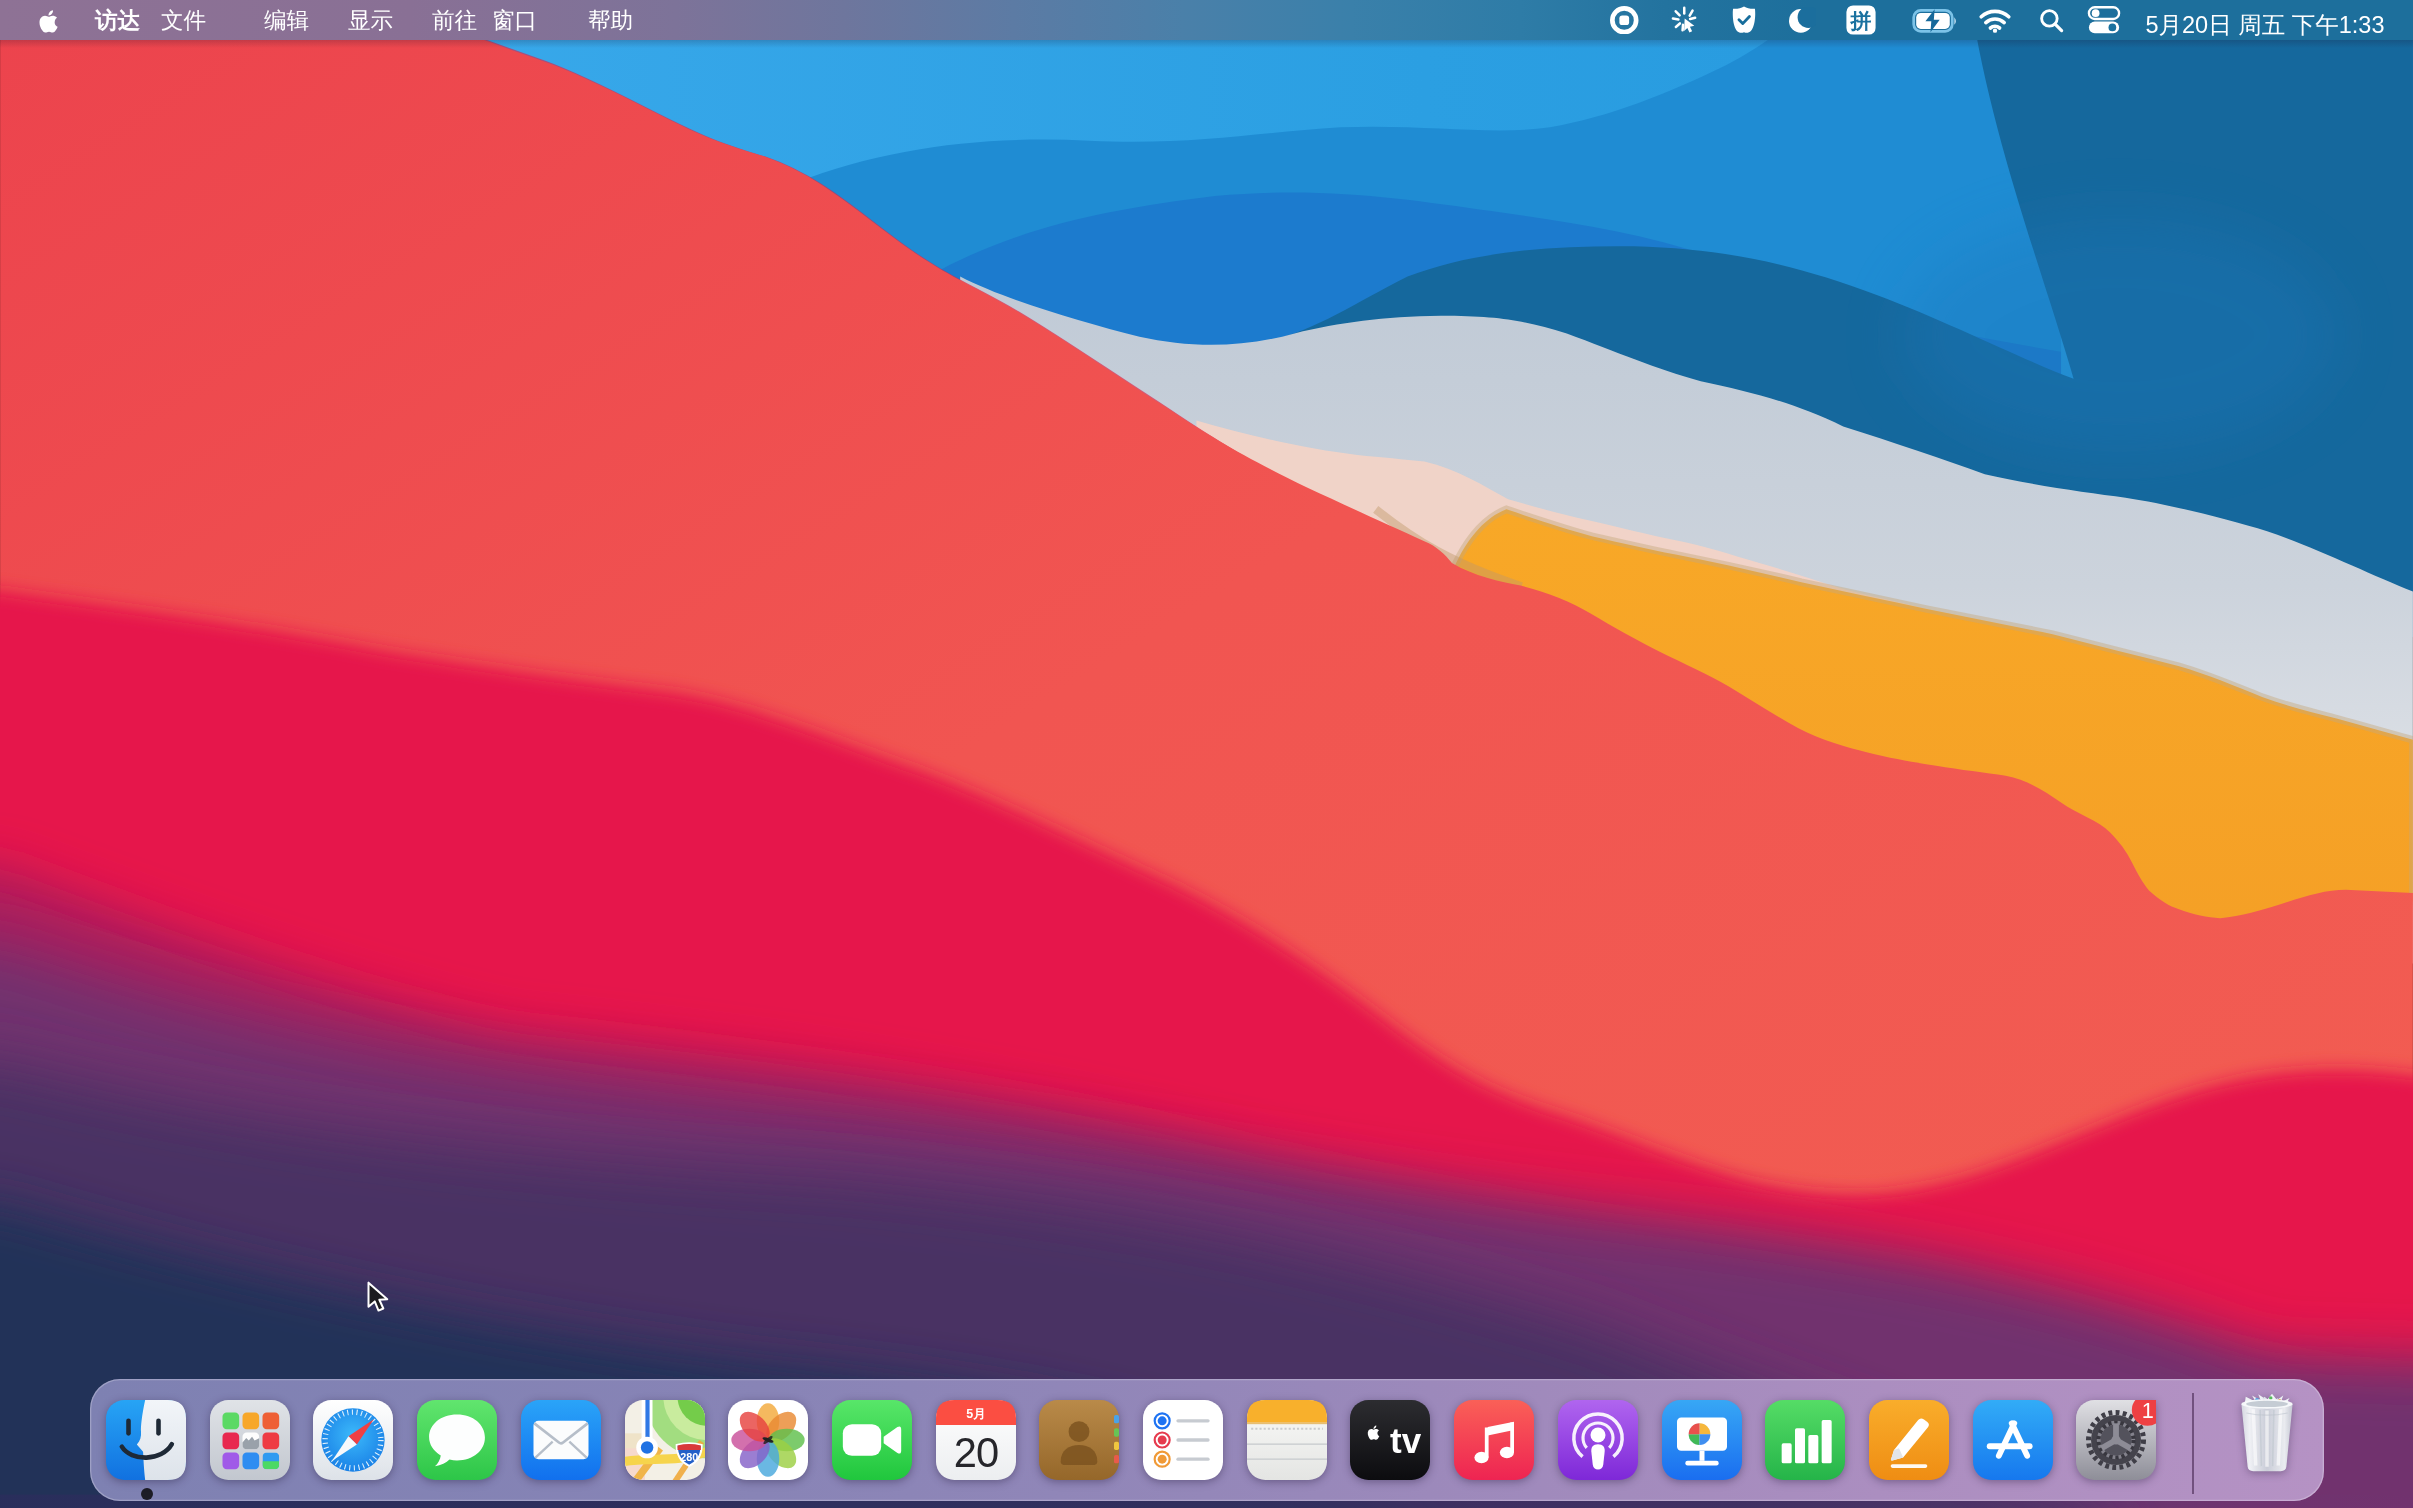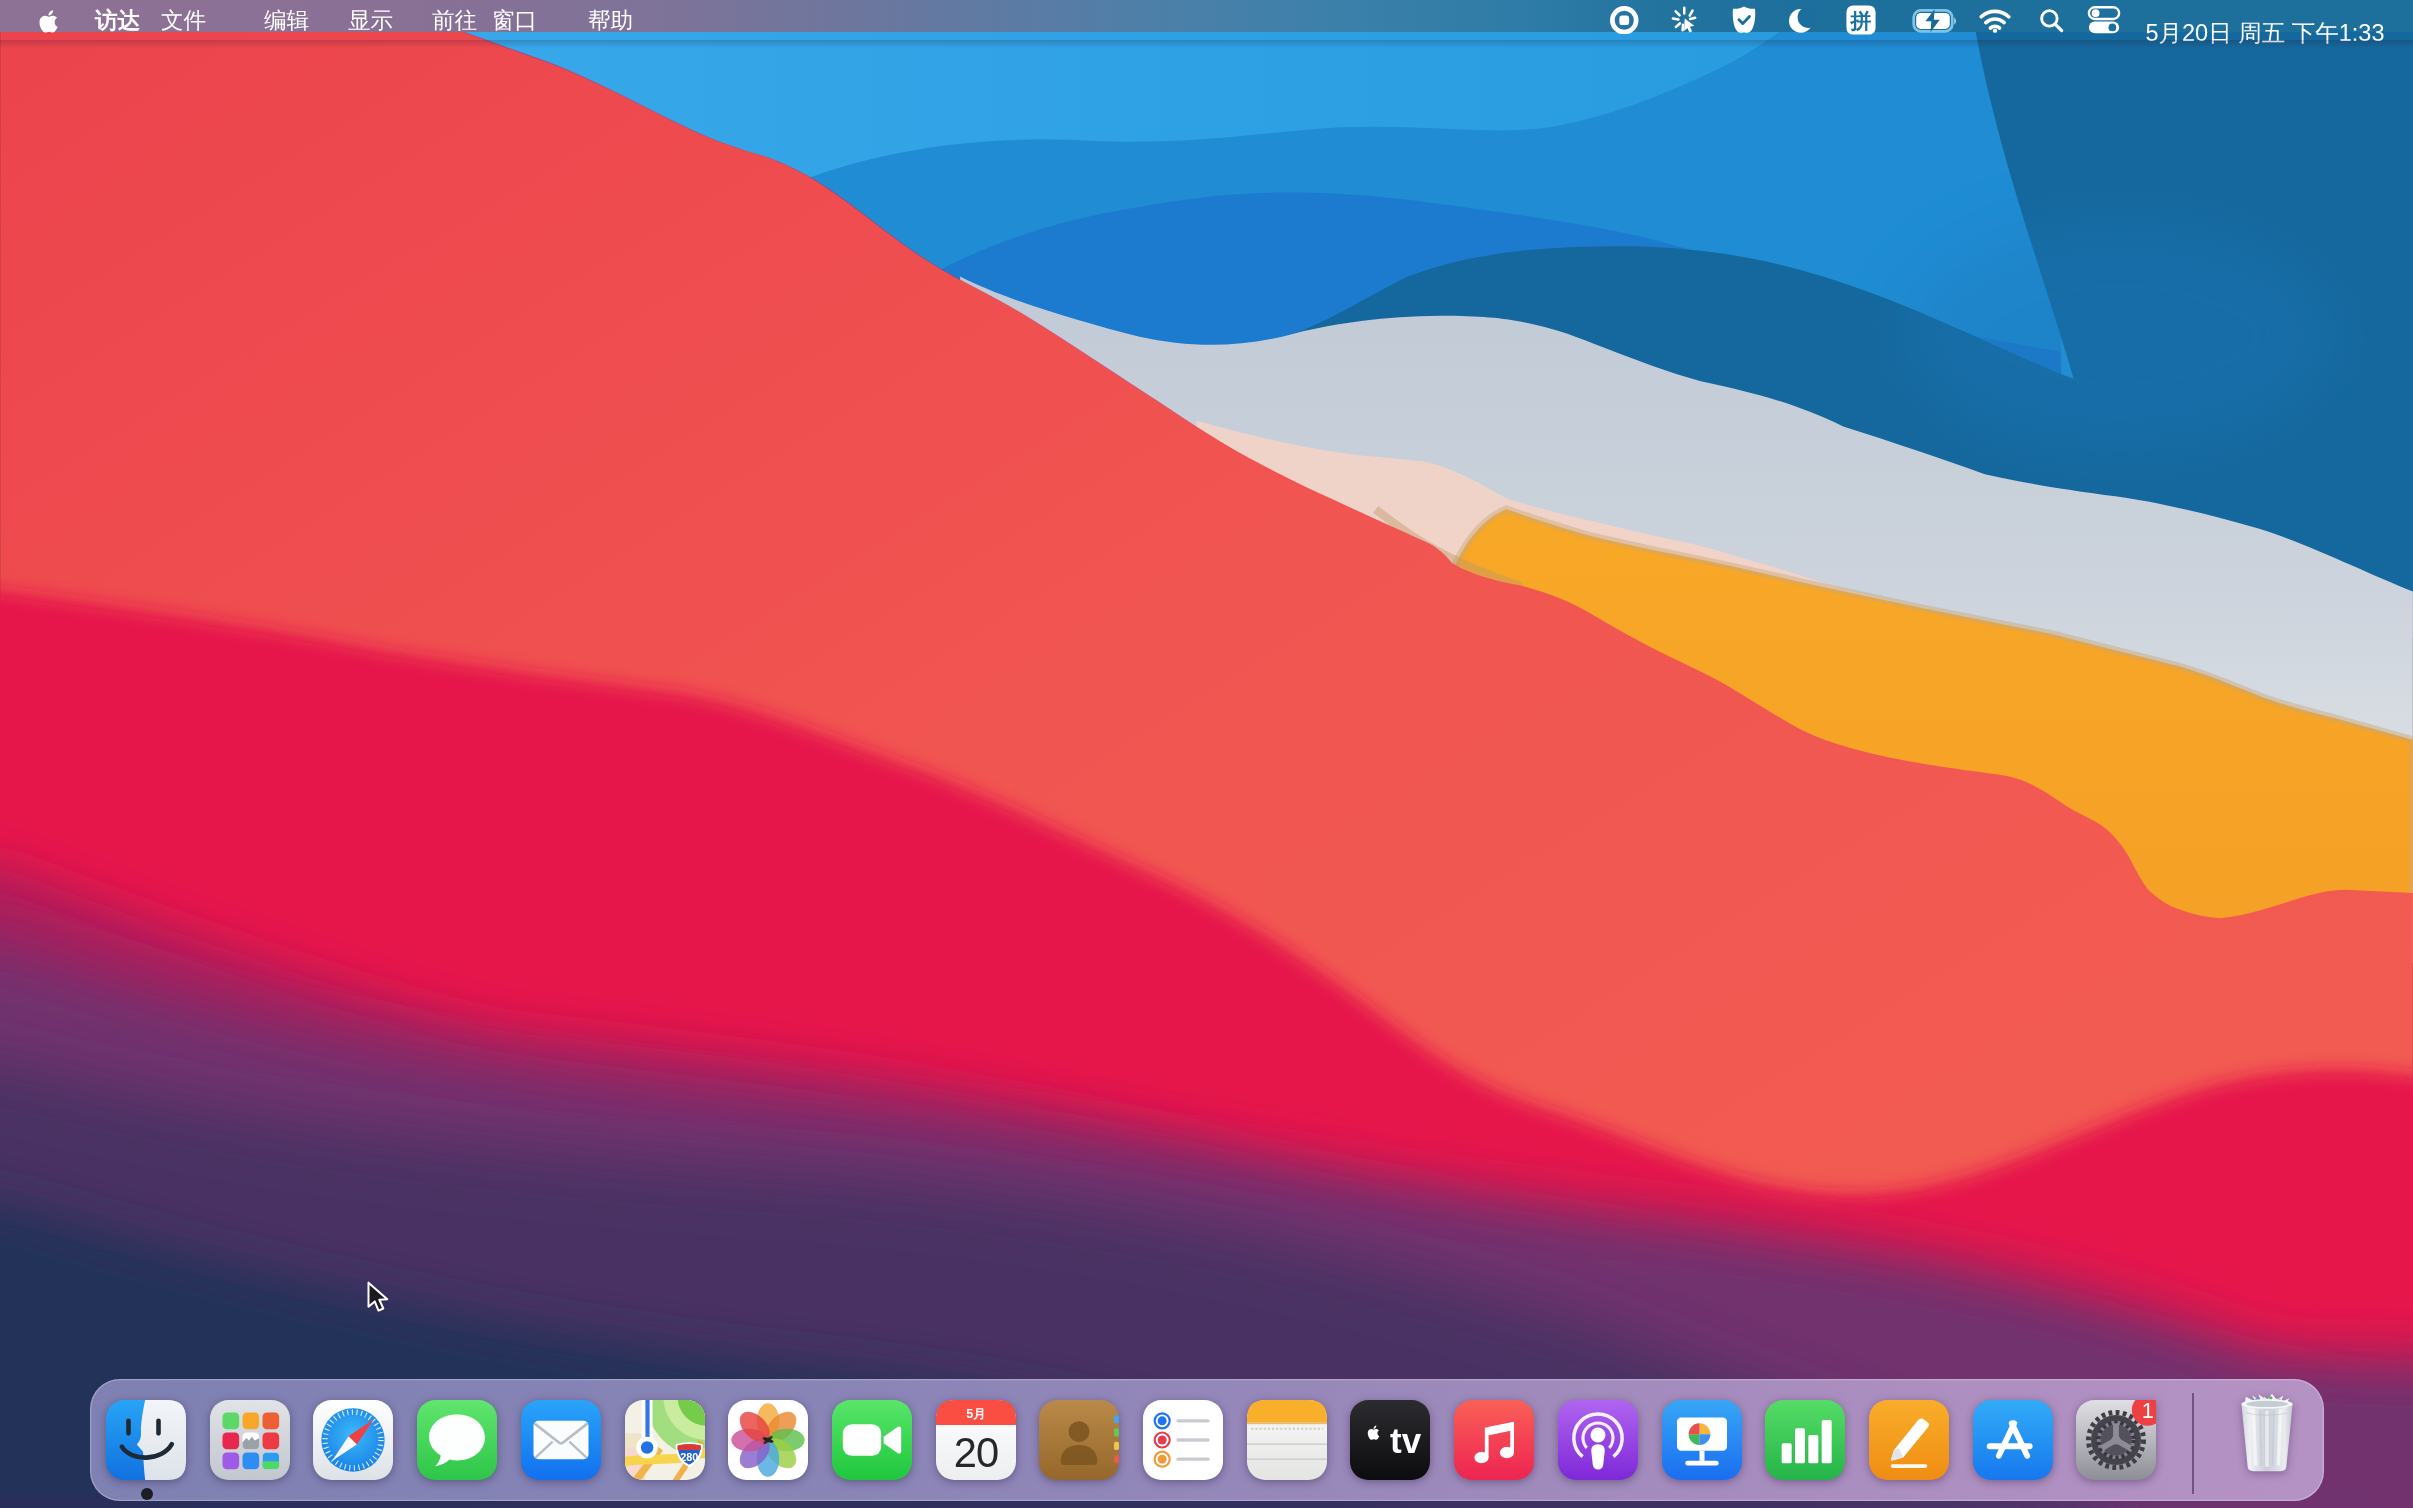--- a/index.html
+++ b/index.html
@@ -1,22 +1,22 @@
 <!DOCTYPE html>
 <html style="font-size:13.4px"><head>
 <meta charset="utf-8">
 <style>
   html,body{margin:0;padding:0;width:2413px;height:1508px;overflow:hidden;background:#000;font-family:"Liberation Sans",sans-serif;}
   #stage{position:absolute;left:0;top:0;width:2413px;height:1508px;}
   #wall{position:absolute;left:0;top:0;}
-  #menubar{position:absolute;left:0;top:0;width:2413px;height:32px;
+  #menubar{position:absolute;left:0;top:0;width:2413px;height:40px;
     background:linear-gradient(90deg,#8e7295 0%,#897095 17%,#7d7399 28%,#6e769d 35%,#5c7ba4 42%,#4a80a9 49%,#3a80aa 56%,#2e7ca7 63%,#23739f 69%,#1d6f9c 75%,#1d6f9c 100%);}
   .mi{position:absolute;top:0;height:40px;line-height:42px;color:#ffffff;font-size:22.6px;white-space:nowrap;}
   .b{font-weight:bold;}
-  #clock{position:absolute;top:12px;height:40px;line-height:42px;color:#fff;font-size:23.5px;right:28.5px;white-space:nowrap;text-align:right;}
+  #clock{position:absolute;top:4px;height:40px;line-height:42px;color:#fff;font-size:23.5px;right:28.5px;white-space:nowrap;text-align:right;}
   #dock{position:absolute;left:90px;top:1379px;width:2234px;height:122px;border-radius:30px;
     background:linear-gradient(90deg,#7e81b2 0%,#8884b6 30%,#9487b9 50%,#a08abc 65%,#ab8ec0 80%,#b592c4 100%);
     box-shadow:inset 0 0 0 1.3px rgba(255,255,255,0.25);}
   .ic{position:absolute;top:1400px;width:80px;height:80px;filter:drop-shadow(0 2.5px 4.2px rgba(20,10,40,0.35));}
   #sep{position:absolute;left:2192px;top:1393px;width:1.7px;height:101px;background:rgba(60,30,70,0.55);}
   #rundot{position:absolute;left:141px;top:1488px;width:11.7px;height:11.7px;border-radius:5.9px;background:#1d1d26;}
 </style>
 </head>
 <body>
 <div id="stage">

